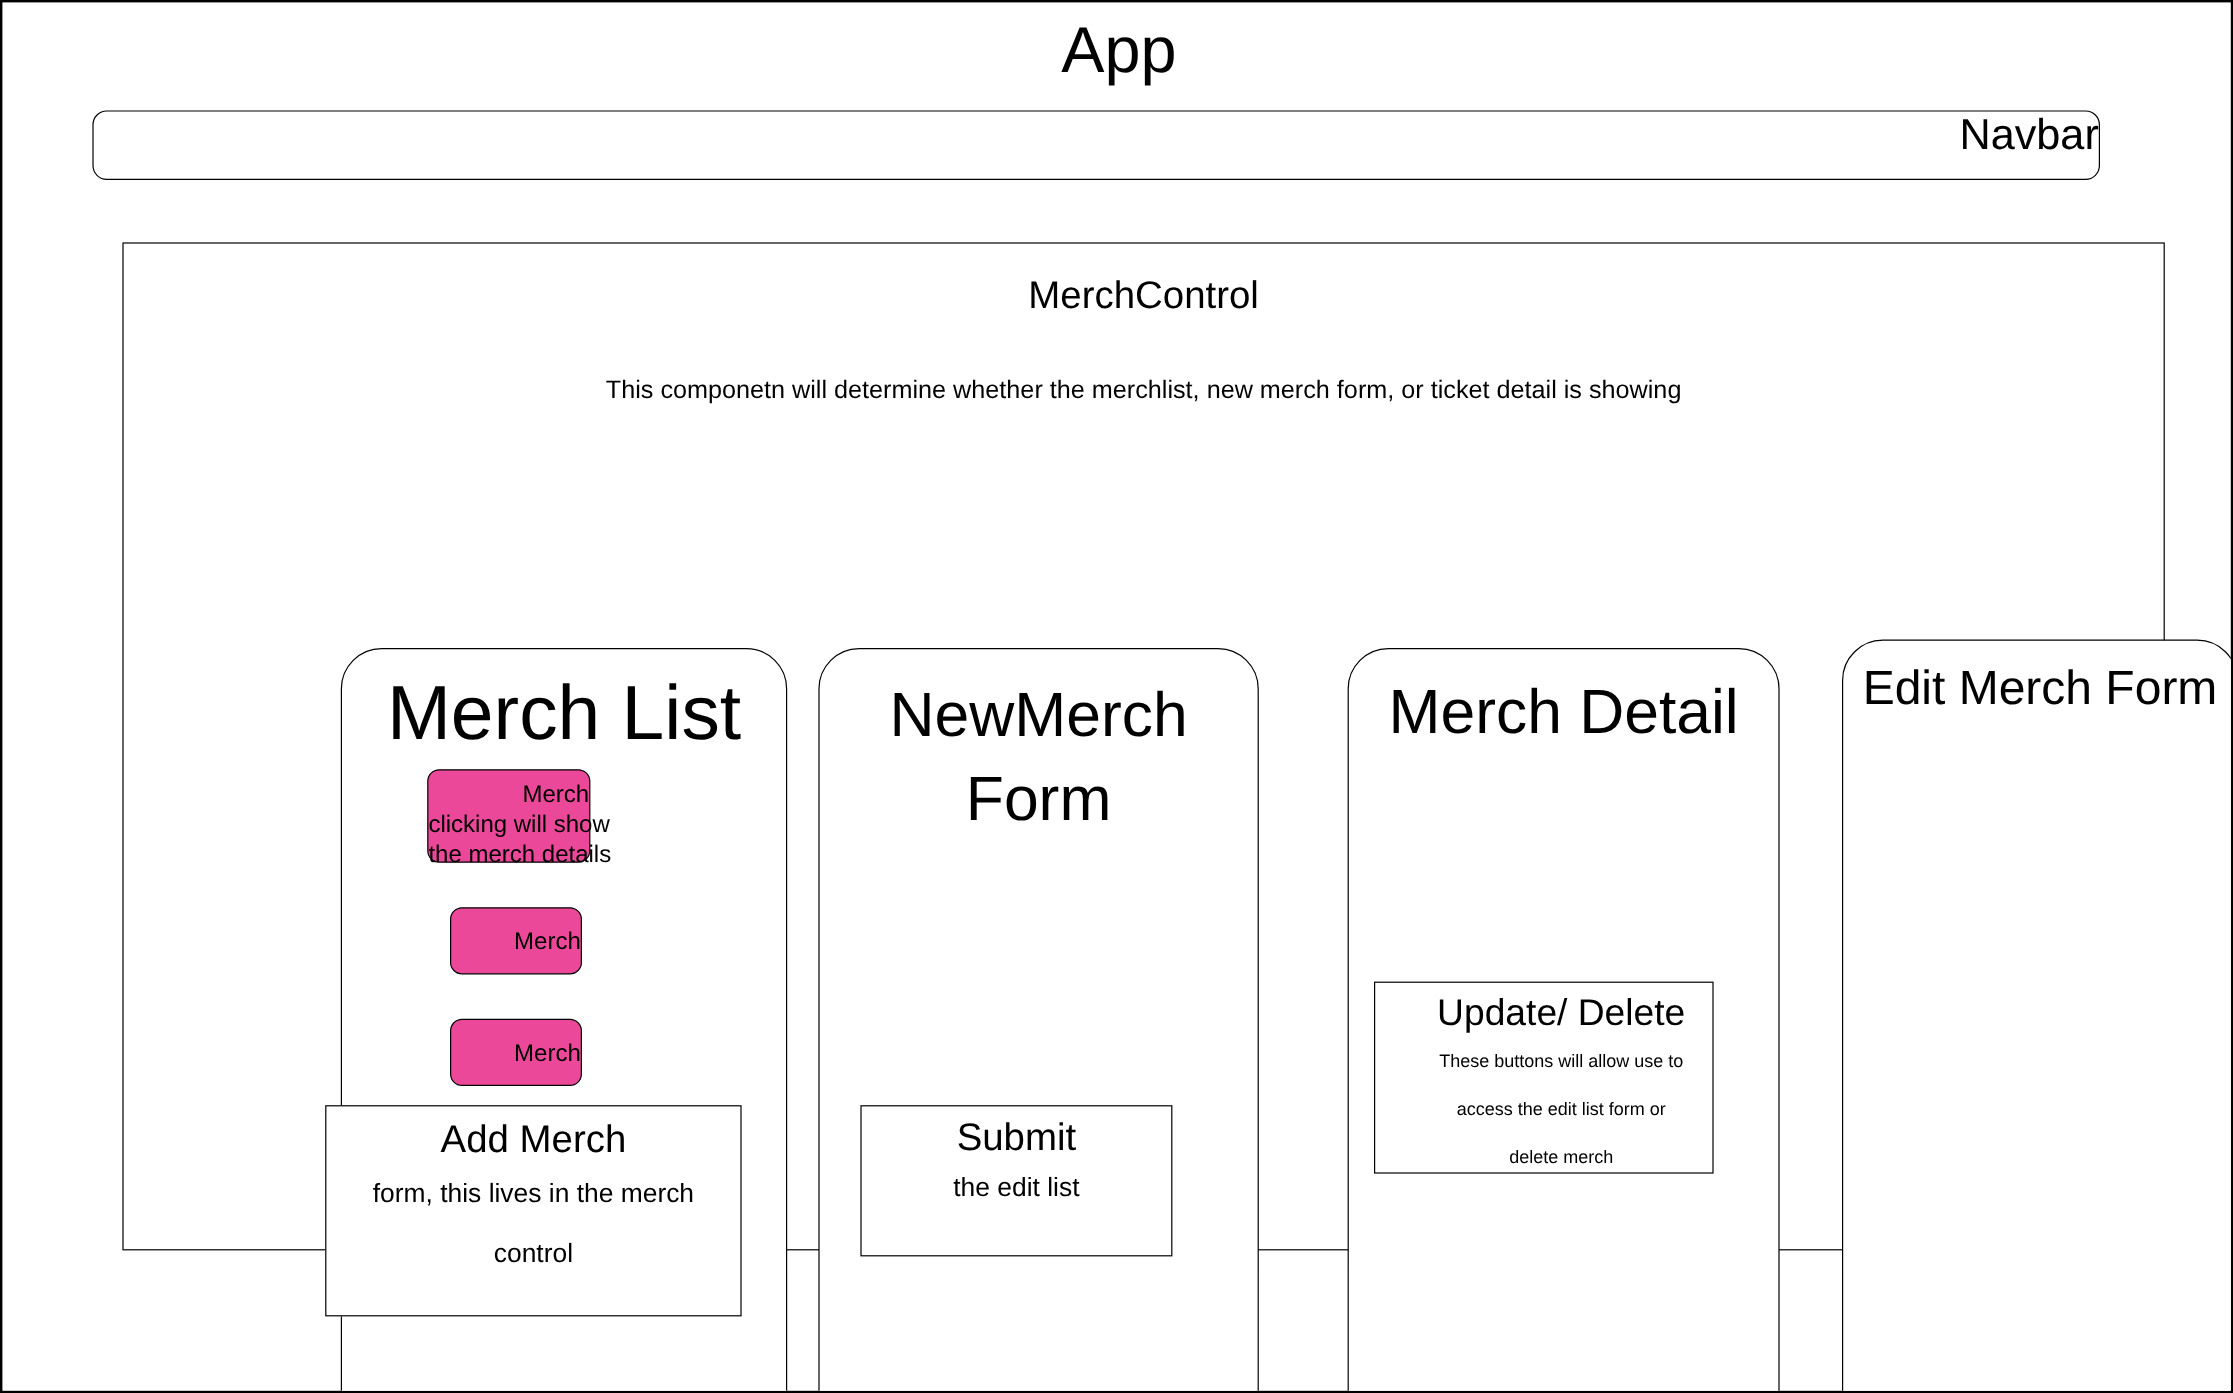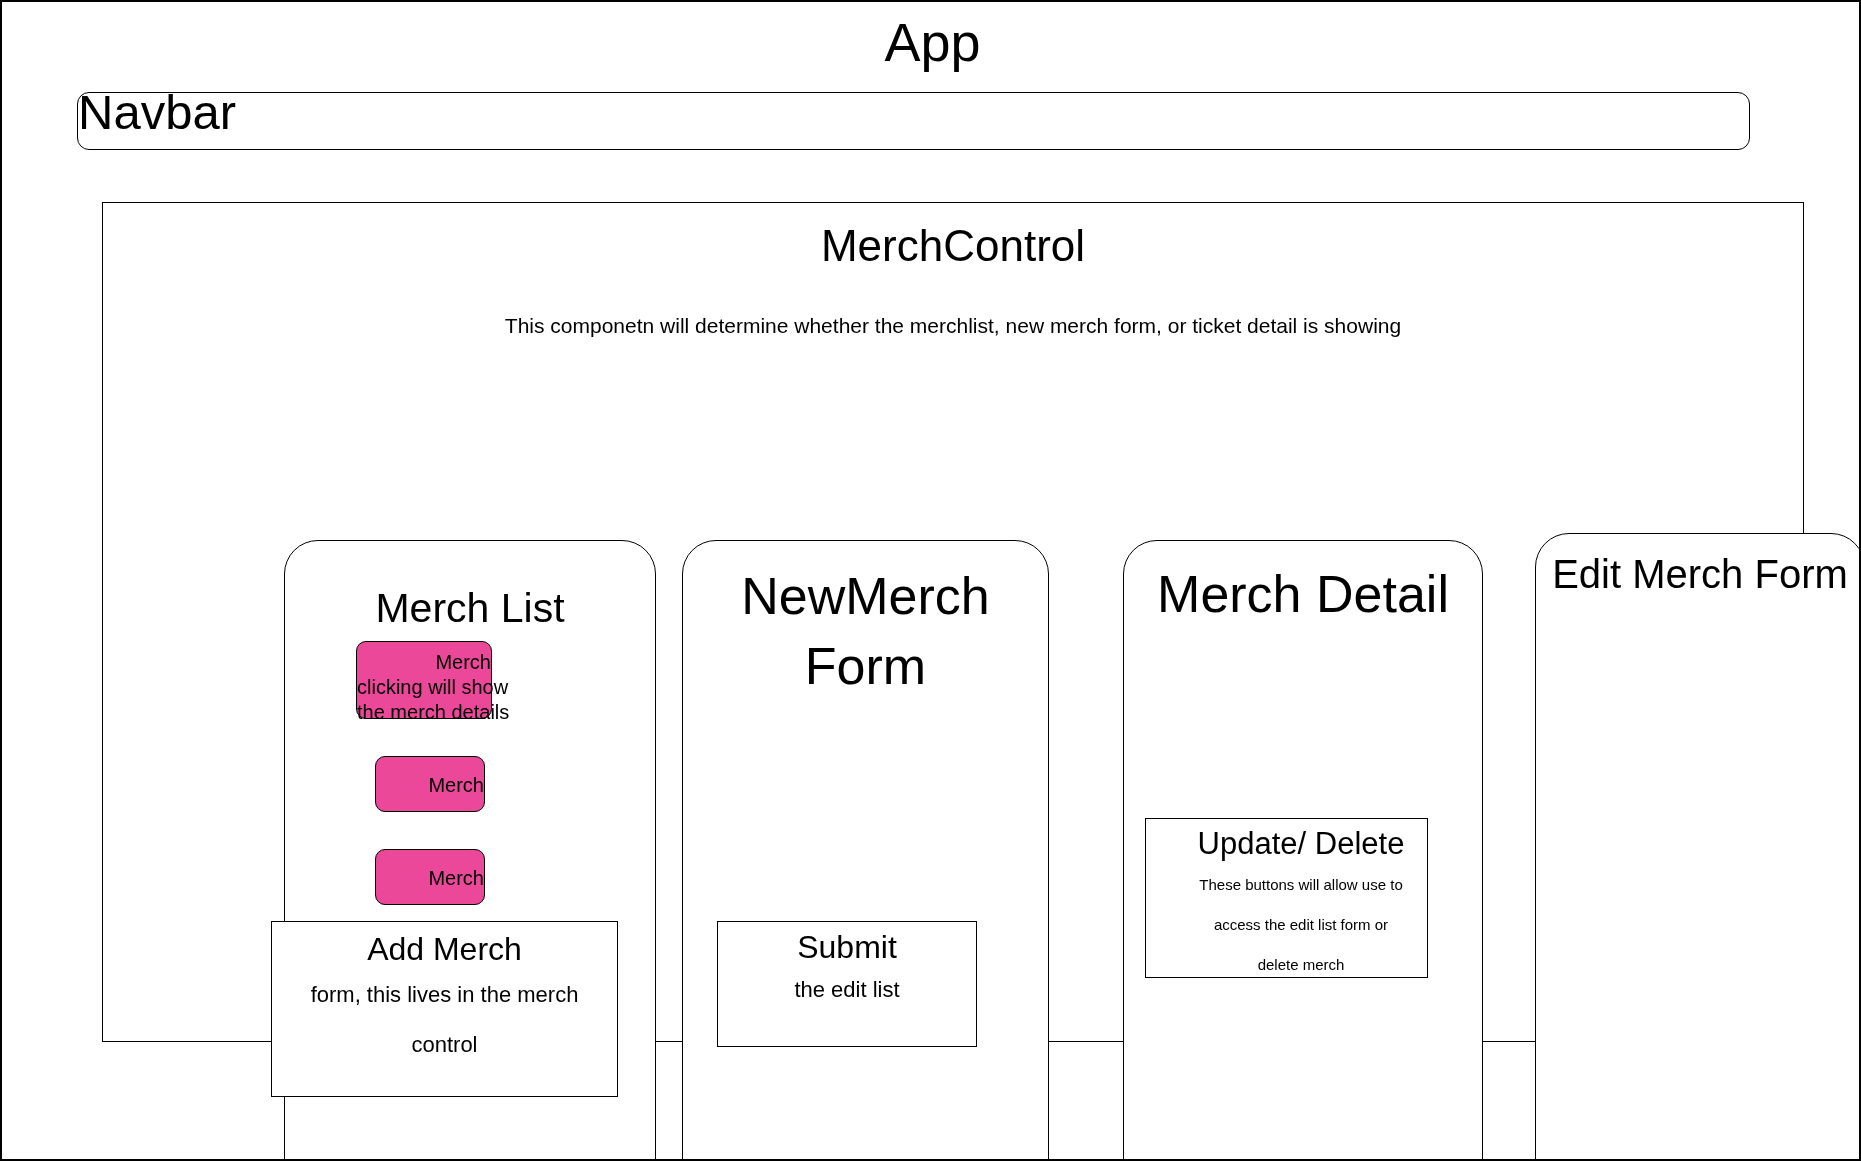--- a/index.html
+++ b/index.html
@@ -47,22 +47,22 @@
     box-sizing: border-box;
     border: 1.6px solid #000000;
     border-radius: 12px;
     background: #ffffff;
   }
   #navbar-label {
     position: absolute;
     left: 0;
     top: -12px;
     width: 100%;
-    text-align: left;
-    font-size: 49px;
+    text-align: right;
+    font-size: 36px;
     line-height: 62px;
     white-space: nowrap;
   }
 
   
   #merch-control {
     position: absolute;
     left: 100px;
     top: 200px;
     width: 1702px;
@@ -70,21 +70,21 @@
     box-sizing: border-box;
     border: 1.6px solid #000000;
     background: #ffffff;
   }
   #merch-control-title {
     position: absolute;
     left: 0;
     top: 14px;
     width: 100%;
     text-align: center;
-    font-size: 44px;
+    font-size: 32px;
     line-height: 58px;
     white-space: nowrap;
   }
   #merch-control-note {
     position: absolute;
     left: 0;
     top: 110px;
     width: 100%;
     text-align: center;
     font-size: 21px;
@@ -108,21 +108,21 @@
     white-space: nowrap;
     overflow: visible;
   }
 
   
   #panel-merch-list   { left: 181px;  top: 337px; width: 372px; height: 663px; }
   #panel-new-merch    { left: 579px;  top: 337px; width: 367px; height: 657px; }
   #panel-merch-detail { left: 1020px; top: 337px; width: 360px; height: 675px; }
   #panel-edit-merch   { left: 1432px; top: 330px; width: 330px; height: 672px; }
 
-  #panel-merch-list .panel-title   { top: 22px;  font-size: 41px; line-height: 62px; margin-top: 14px; }
+  #panel-merch-list .panel-title   { top: 22px;  font-size: 64px; line-height: 62px; }
   #panel-new-merch .panel-title    { top: 20px;  font-size: 52px; line-height: 70px;
                                      white-space: normal; padding: 0 20px;
                                      box-sizing: border-box; }
   #panel-merch-detail .panel-title { top: 22px;  font-size: 52px; line-height: 62px; }
   #panel-edit-merch .panel-title   { top: 14px;  font-size: 40px; line-height: 52px; }
 
   
   .merch-item {
     position: absolute;
     box-sizing: border-box;

